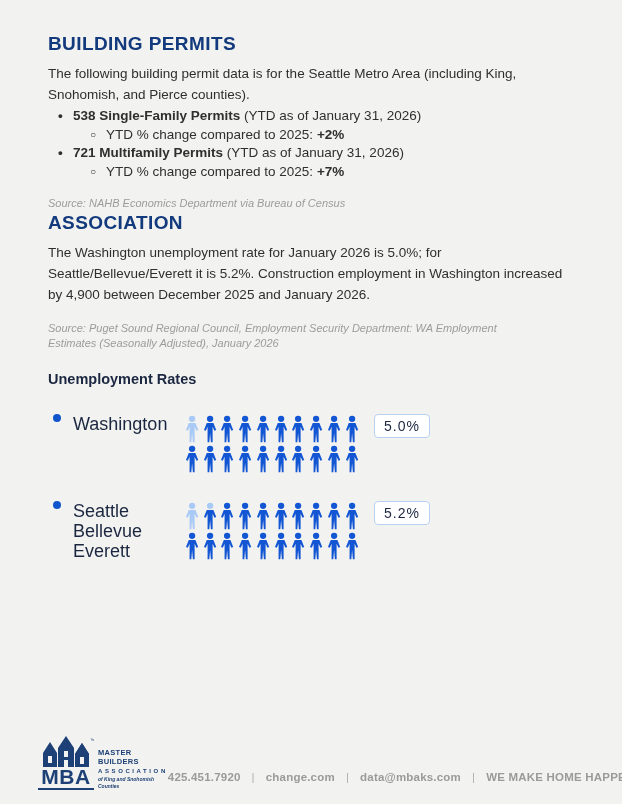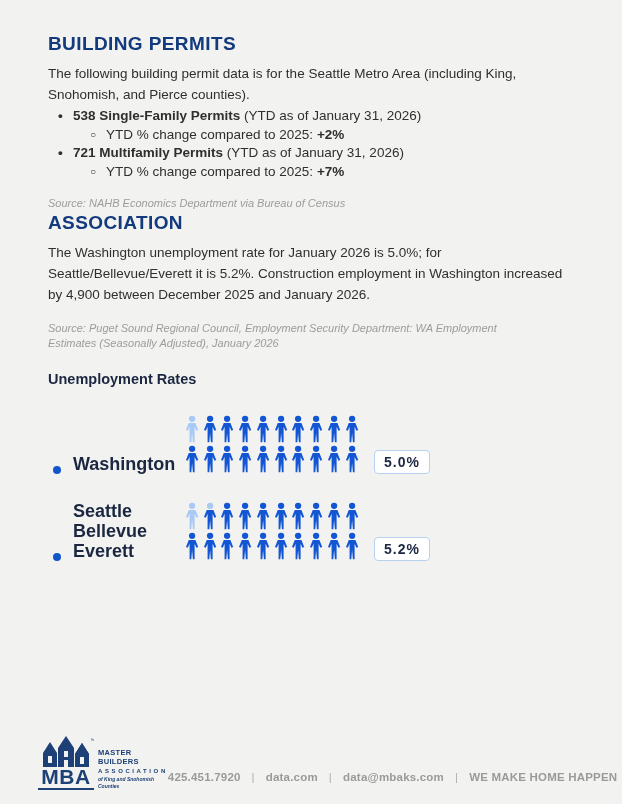--- a/index.html
+++ b/index.html
@@ -41,21 +41,21 @@
   .source{
     color:var(--text-gray);font-style:italic;
     font-size:11px;line-height:15px;margin:15px 0 0 0;
     max-width:500px;
   }
   .mt-section{margin-top:25px;}
   h2.chart-heading{
     font-size:14.5px;font-weight:700;color:var(--label-navy);
     margin:20px 0 0 0;
   }
-  .pict-row{display:flex;align-items:flex-end;margin-top:27px;font-weight:bold;}
+  .pict-row{display:flex;align-items:flex-start;margin-top:27px;}
   .row-bullet{
     width:8px;height:8px;border-radius:50%;
     background:var(--bullet-blue);margin:0 12px 0 5px;flex:none;
   }
   .row-label{
     width:110px;flex:none;
     font-size:18px;line-height:20px;color:var(--label-navy);
   }
   .icons{width:179px;flex:none;display:flex;flex-wrap:wrap;}
   .icons svg{width:16.2px;height:28px;display:block;margin:1px 0.8px;}
@@ -343,19 +343,19 @@
     <div class="logo-right">
       <div class="lr1">MASTER BUILDERS</div>
       <div class="lr2">ASSOCIATION</div>
       <div class="lr3">of King and Snohomish Counties</div>
     </div>
   </div>
 
   <div class="footer-text">
     <span>425.451.7920</span>
     <span class="sep">|</span>
-    <a href="#">data.com</a>
+    <a href="#">change.com</a>
     <span class="sep">|</span>
     <a href="#">data@mbaks.com</a>
     <span class="sep">|</span>
     <span>WE MAKE HOME HAPPEN</span>
   </div>
 </footer>
 
 </body></html>

